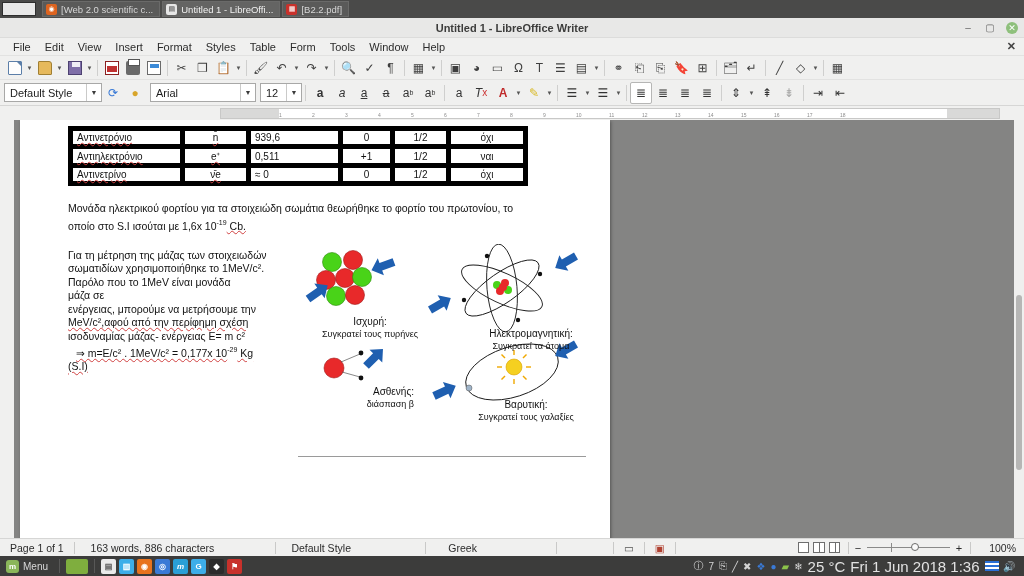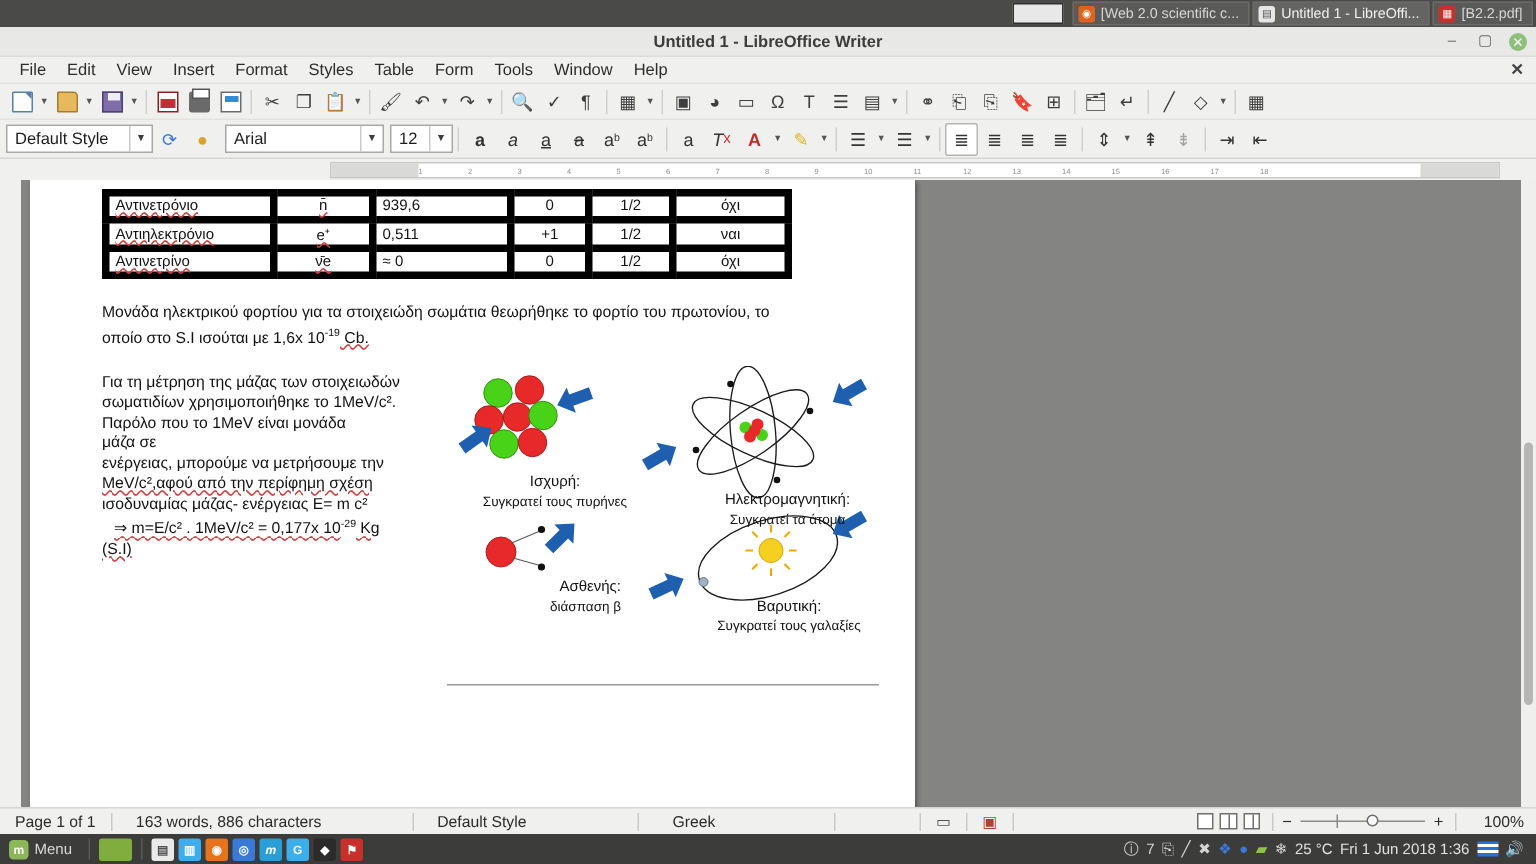--- a/index.html
+++ b/index.html
@@ -8,21 +8,21 @@
     font-family: "Liberation Sans", sans-serif;
     font-size: 11px;
     background:#ffffff;
     color:#1a1a1a;
     -webkit-font-smoothing: antialiased;
   }
 
   
   #winlist {
     height:18px; background:#4a4a49; display:flex; align-items:center;
-    padding:0 2px; gap:2px;justify-content:flex-end;
+    padding:0 2px; gap:2px;
   }
   #winlist .pager {
     width:34px; height:14px; background:#e8e8e8; border:1px solid #2e2e2e;
     margin-right:4px; flex:0 0 auto;
   }
   .wtab {
     display:flex; align-items:center; gap:4px;
     height:16px; padding:0 6px 0 3px;
     background:#5a5a59; color:#d6d6d6; font-size:9.5px;
     border:1px solid #6a6a69; max-width:122px; overflow:hidden; white-space:nowrap;
@@ -151,21 +151,21 @@
   #taskbar { height:20px; background:#3c3c3b; display:flex; align-items:center;
              padding:0 4px; gap:3px; color:#d8d8d8; font-size:10px; }
   #taskbar .menubtn { display:flex; align-items:center; gap:4px; padding:0 5px 0 2px; height:18px; }
   .mintlogo { width:13px; height:13px; border-radius:3px; background:#8bb65a;
               display:flex;align-items:center;justify-content:center;color:#fff;font-size:8px;font-weight:bold;}
   .tbsep { width:1px; height:14px; background:#585857; margin:0 3px; }
   .launch { width:15px; height:15px; border-radius:2px; display:flex; align-items:center;
             justify-content:center; font-size:8px; color:#fff; font-weight:bold; }
   .tray { display:flex; align-items:center; gap:5px; margin-left:auto; padding-right:4px; }
   .trayico { font-size:10px; color:#d4d4d4; display:flex; align-items:center; }
-  .clock { font-size:10px; color:#e2e2e2; white-space:nowrap; }
+  .clock { font-size:15px; color:#e2e2e2; white-space:nowrap; }
   .flag { width:14px; height:10px; background:linear-gradient(#2a6fd6 0 20%,#fff 20% 40%,#2a6fd6 40% 60%,#fff 60% 80%,#2a6fd6 80% 100%); }
 </style>
 </head>
 <body>
 
 <div id="winlist">
   <div class="pager"></div>
   <div class="wtab">
     <span class="wicon" style="background:#dd6420">◉</span>
     <span class="wlabel">[Web 2.0 scientific c...</span>
@@ -485,21 +485,21 @@
               <g transform="translate(130,152) rotate(-25)">
                   <use href="#bigarrow"></use>
                 </g>
             </svg>
 
             
             <div style="position:absolute;left:4px;top:72px;width:124px;text-align:center;line-height:12px">
               <div style="font-size:10px;color:#111">Ισχυρή:</div>
               <div style="font-size:9px;color:#111">Συγκρατεί τους πυρήνες</div>
             </div>
-            <div style="position:absolute;left:141px;top:84px;width:160px;text-align:center;line-height:12px">
+            <div style="position:absolute;left:147px;top:84px;width:160px;text-align:center;line-height:12px">
               <div style="font-size:10px;color:#111">Ηλεκτρομαγνητική:</div>
               <div style="font-size:9px;color:#111">Συγκρατεί τα άτομα</div>
             </div>
             <div style="position:absolute;left:2px;top:142px;width:108px;text-align:right;line-height:12px">
               <div style="font-size:10px;color:#111">Ασθενής:</div>
               <div style="font-size:9px;color:#111">διάσπαση β</div>
             </div>
             <div style="position:absolute;left:142px;top:155px;width:160px;text-align:center;line-height:12px">
               <div style="font-size:10px;color:#111">Βαρυτική:</div>
               <div style="font-size:9px;color:#111">Συγκρατεί τους γαλαξίες</div>

